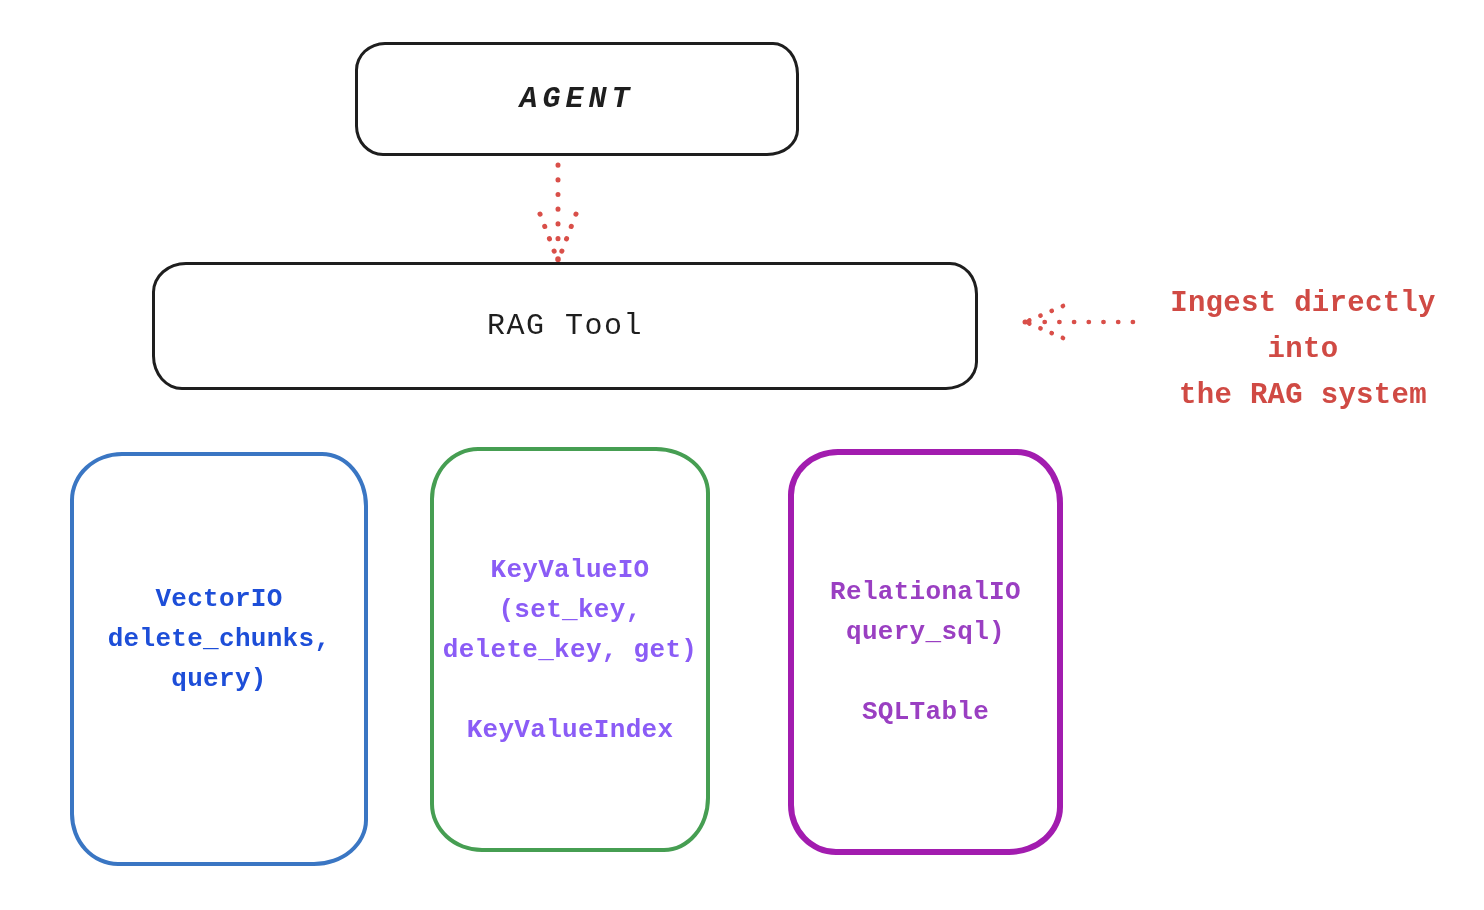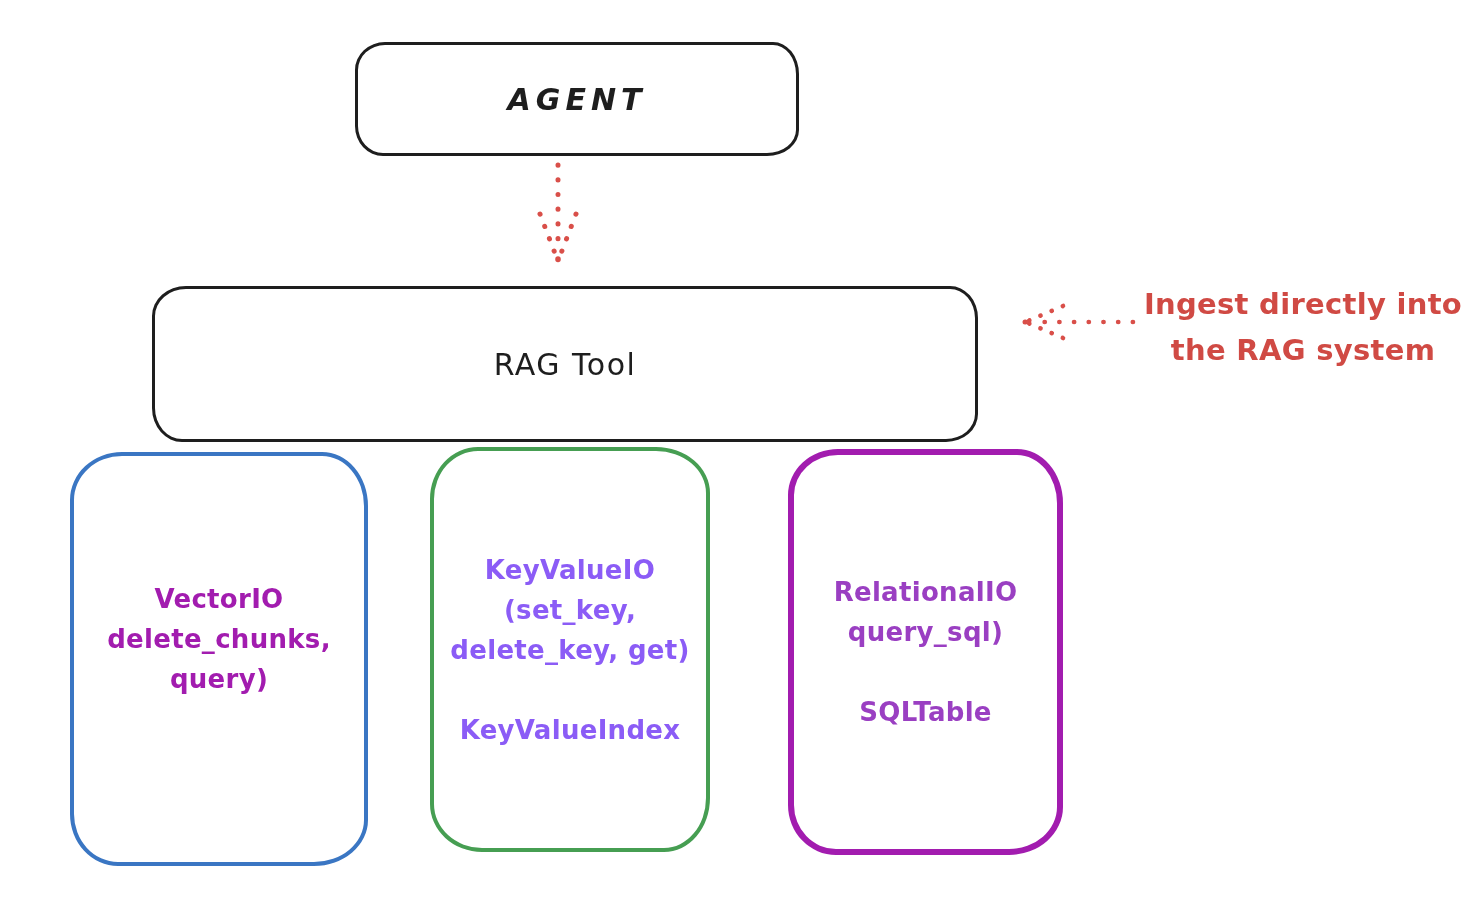--- a/index.html
+++ b/index.html
@@ -3,42 +3,42 @@
 <meta charset="utf-8">
 <style>
   * { margin: 0; padding: 0; box-sizing: border-box; }
   html, body { width: 1484px; height: 910px; background: #ffffff; }
   body {
     font-family: "DejaVu Sans", sans-serif;
     position: relative;
     overflow: hidden;
     color: #1e1e1e;
   }
-  .canvas { position: absolute; inset: 0; }
+  .canvas { position: absolute; inset: 0; font-family: Liberation Mono, monospace; }
 
   .node {
     position: absolute;
     display: flex;
     align-items: center;
     justify-content: center;
     background: #ffffff;
   }
 
   
   .agent-box {
     left: 355px; top: 42px; width: 444px; height: 114px;
     border: 3.5px solid #1e1e1e;
     border-radius: 30px 26px 32px 28px / 28px 32px 26px 30px;
   }
   .agent-label {
     font-size: 30px; font-weight: 700; font-style: italic;
     letter-spacing: 5px; color: #1e1e1e;
   }
   .rag-box {
-    left: 152px; top: 286px; width: 826px; height: 156px;
+    left: 152px; top: 262px; width: 826px; height: 128px;
     border: 3.5px solid #1e1e1e;
     border-radius: 34px 28px 32px 30px / 30px 32px 28px 34px;
   }
   .rag-label {
     font-size: 30px; font-weight: 400;
     letter-spacing: 1.5px; color: #1e1e1e;
   }
 
   
   .card {
@@ -52,21 +52,21 @@
   .card-line {
     height: 40px; line-height: 40px;
     font-size: 26px; font-weight: 700;
     text-align: center; white-space: nowrap;
     letter-spacing: 0.3px;
   }
   .card-vector {
     left: 70px; top: 452px; width: 298px; height: 414px;
     border: 4px solid #3a76c3;
     border-radius: 52px 46px 54px 48px / 48px 54px 46px 52px;
-    color: #a21caf;
+    color: #1d4ed8;
   }
   .card-keyvalue {
     left: 430px; top: 447px; width: 280px; height: 405px;
     border: 4px solid #469e52;
     border-radius: 48px 54px 46px 52px / 52px 46px 54px 48px;
     color: #8b5cf6;
   }
   .card-relational {
     left: 788px; top: 449px; width: 275px; height: 406px;
     border: 6px solid #a21caf;

